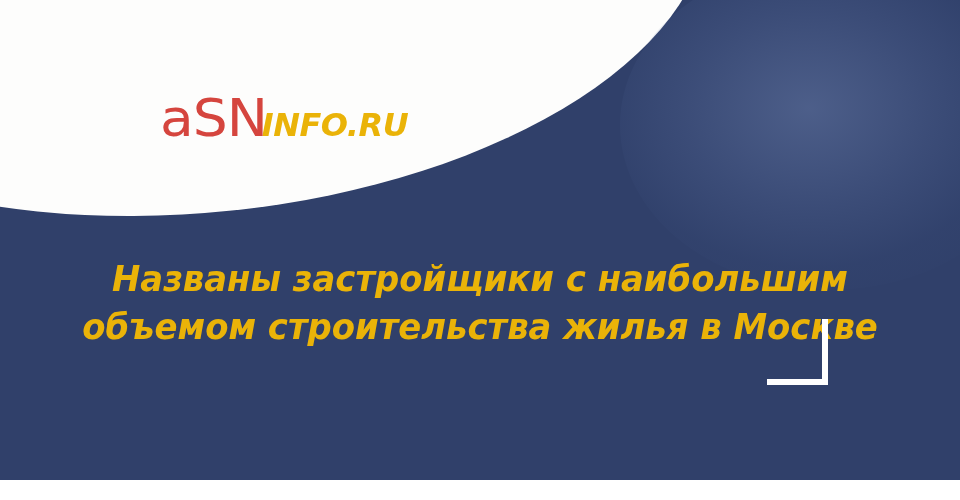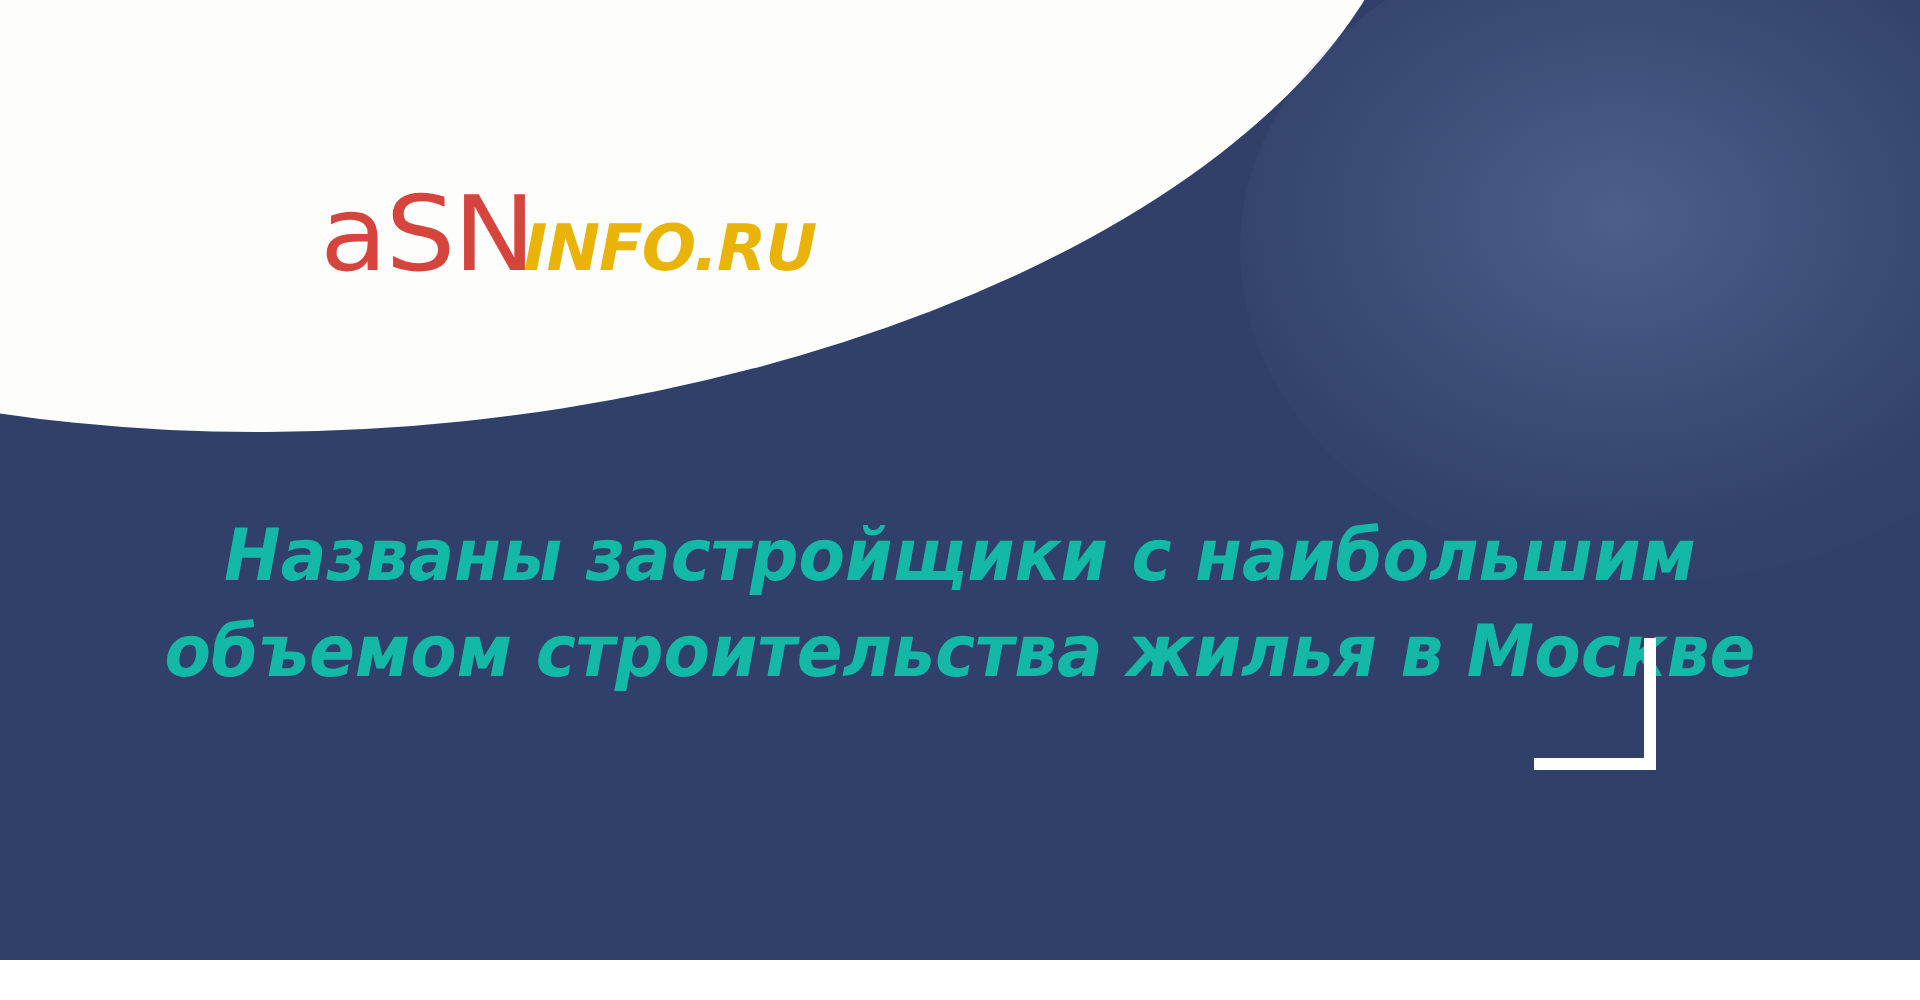--- a/index.html
+++ b/index.html
@@ -93,21 +93,21 @@
     position: absolute;
     left: 0;
     top: 255px;
     width: 960px;
     text-align: center;
     font-family: "DejaVu Sans", sans-serif;
     font-style: italic;
     font-weight: 700;
     font-size: 36px;
     line-height: 48px;
-    color: #14b8a6;
+    color: #eab308;
     letter-spacing: 0px;
     white-space: nowrap;
   }
   .headline .ln {
     display: block;
     transform: scaleX(0.94);
   }
 
   
   .bracket {

